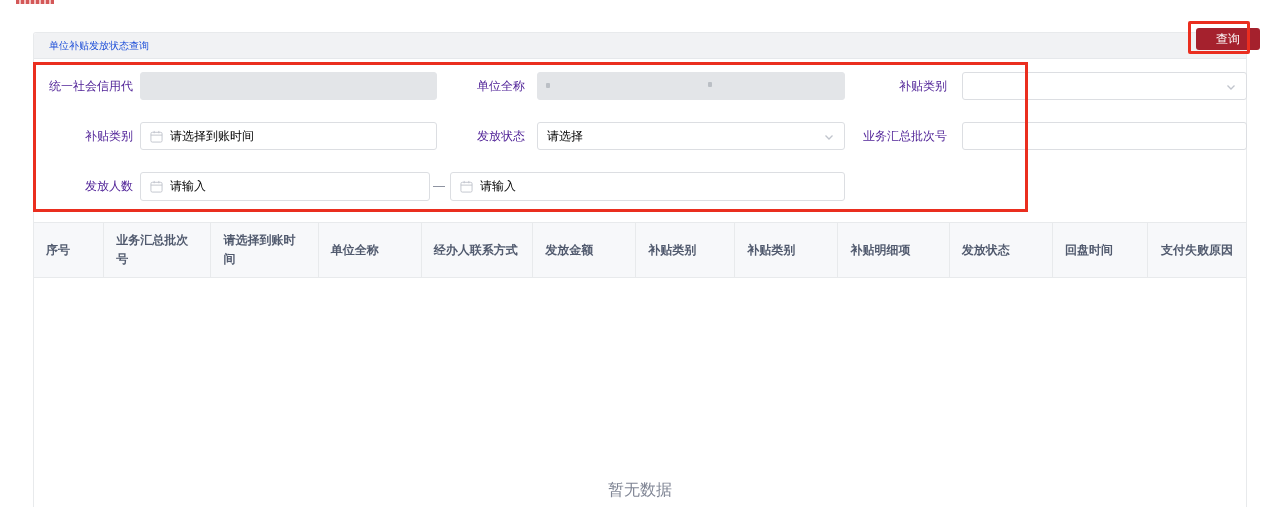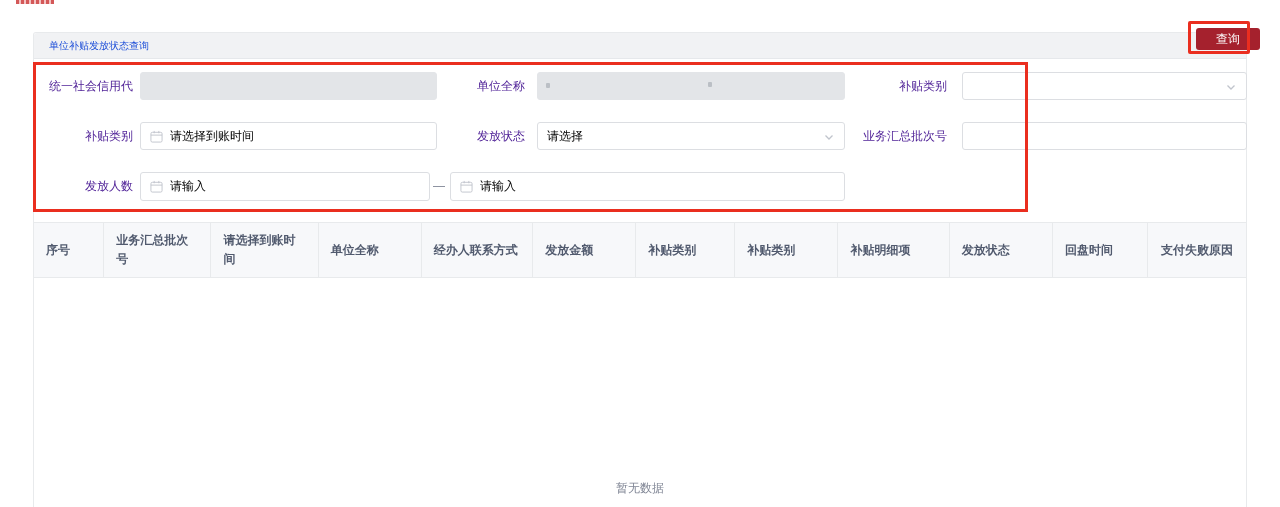--- a/index.html
+++ b/index.html
@@ -46,21 +46,21 @@
 
   
   .table{position:absolute;left:34px;top:222px;width:1212px;}
   .thead{display:flex;background:#f7f8fa;border-top:1px solid #e8eaec;border-bottom:1px solid #e8eaec;
     height:56px;}
   .th{display:flex;align-items:center;padding:0 12px;border-right:1px solid #e8eaec;
     font-size:12px;font-weight:bold;color:#515a6e;line-height:19px;}
   .th:last-child{border-right:none;justify-content:center;text-align:center;padding:0 8px;}
   .tbody{position:relative;height:228px;background:#fff;}
   .empty-text{position:absolute;left:0;right:0;top:202px;text-align:center;
-    font-size:12px;color:#808695;}
+    font-size:16px;color:#808695;}
 </style>
 </head>
 <body>
 
 <div class="page">
 
   <div class="red-fragment"></div>
 
   <div class="panel">
     <div class="panel-header">

